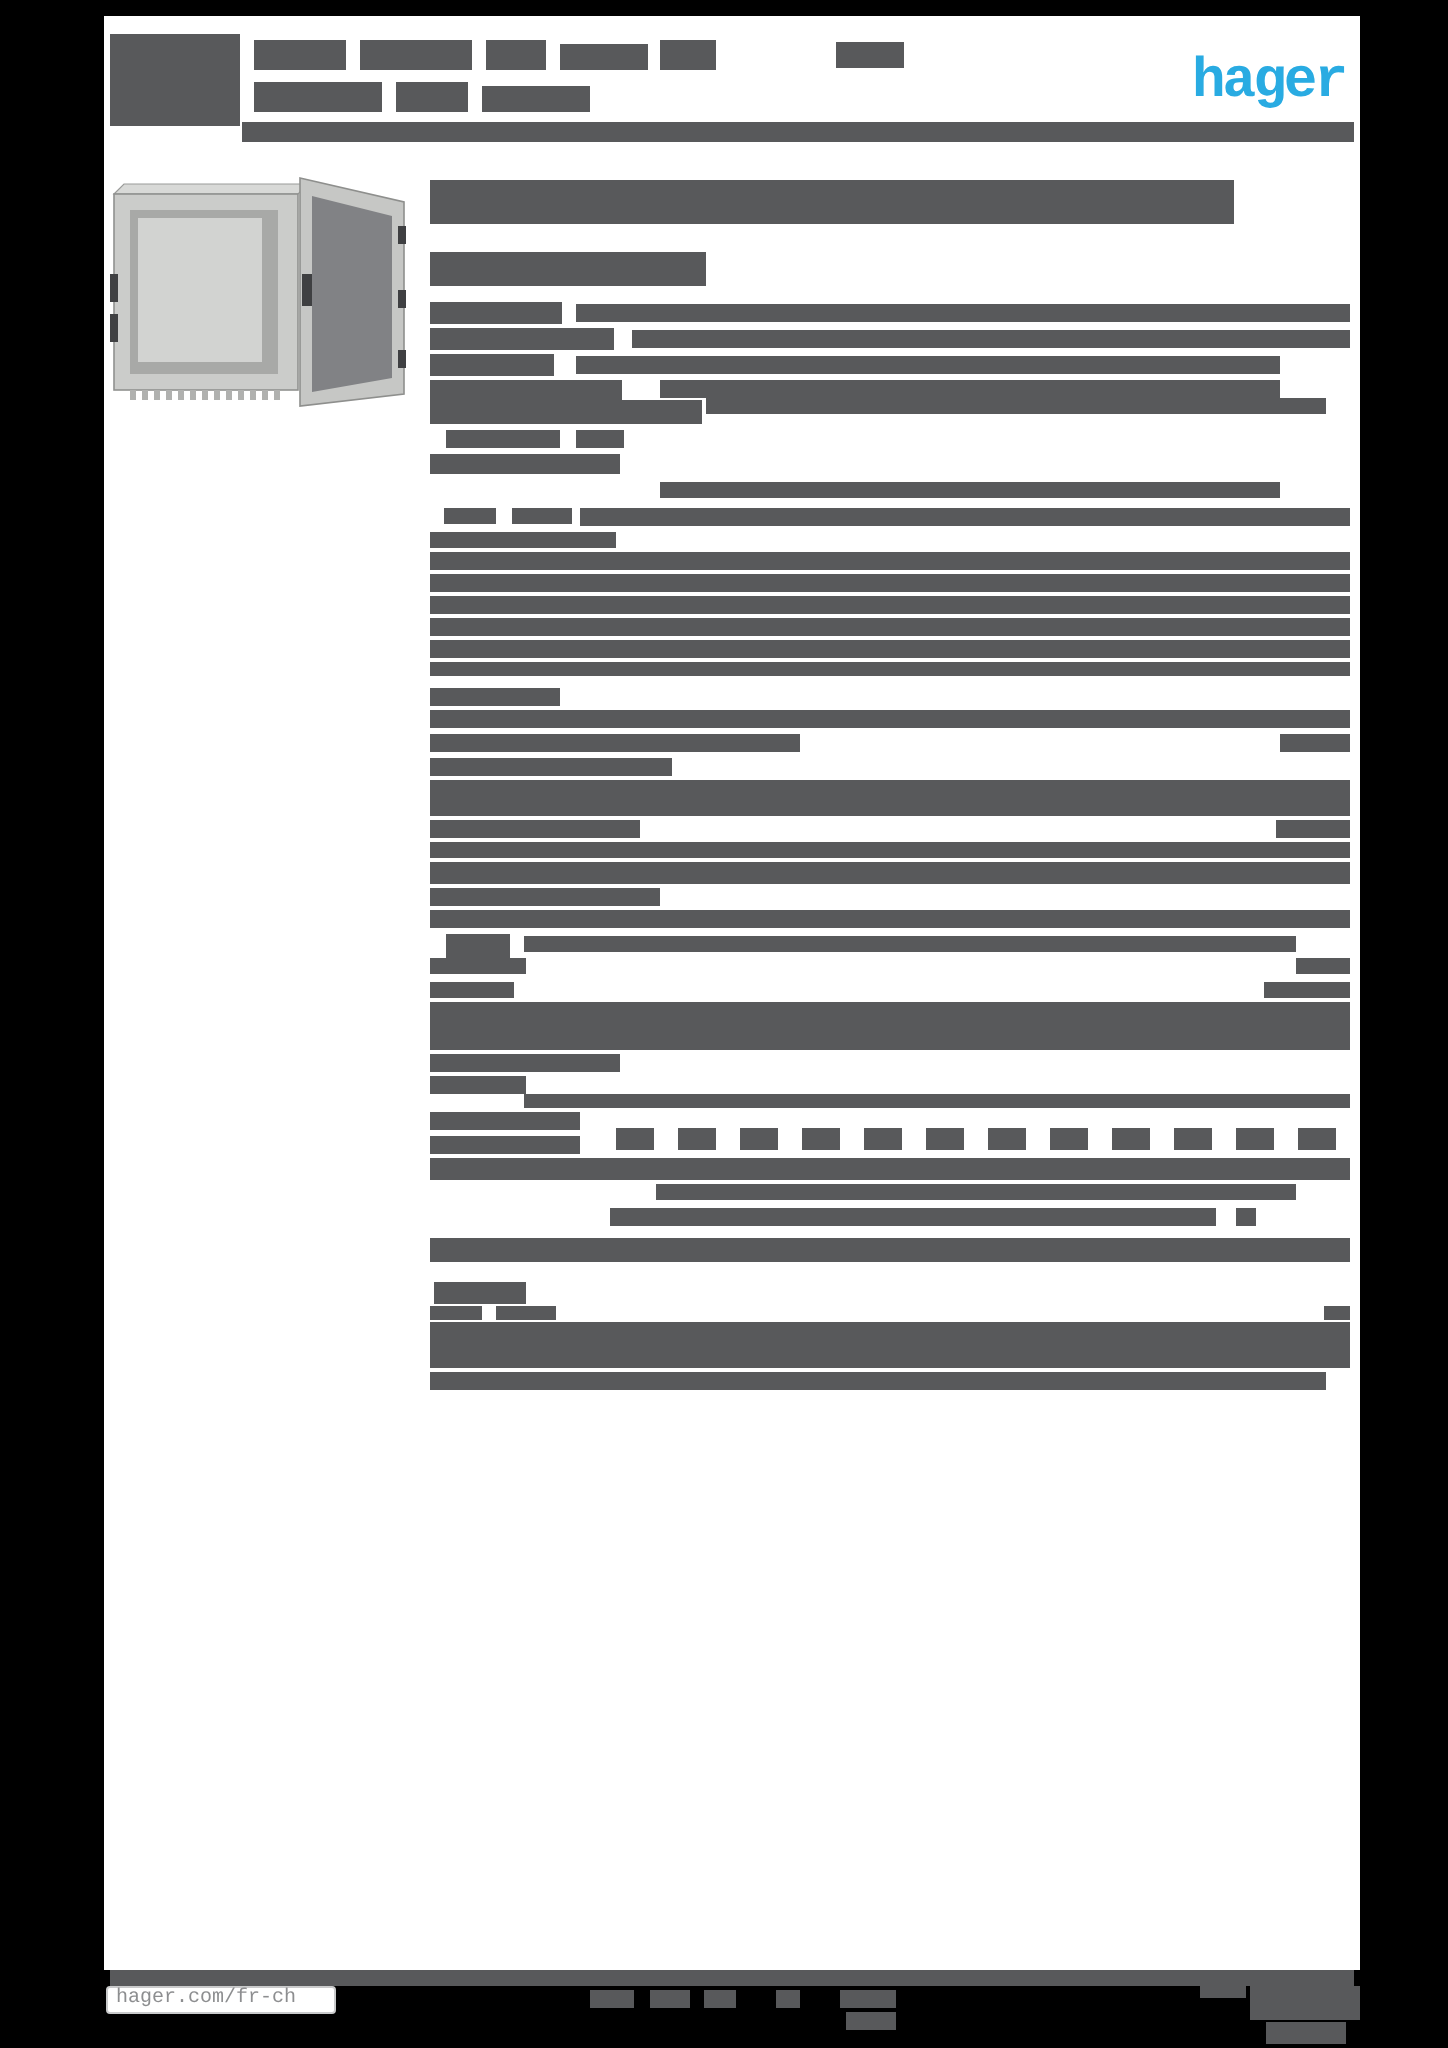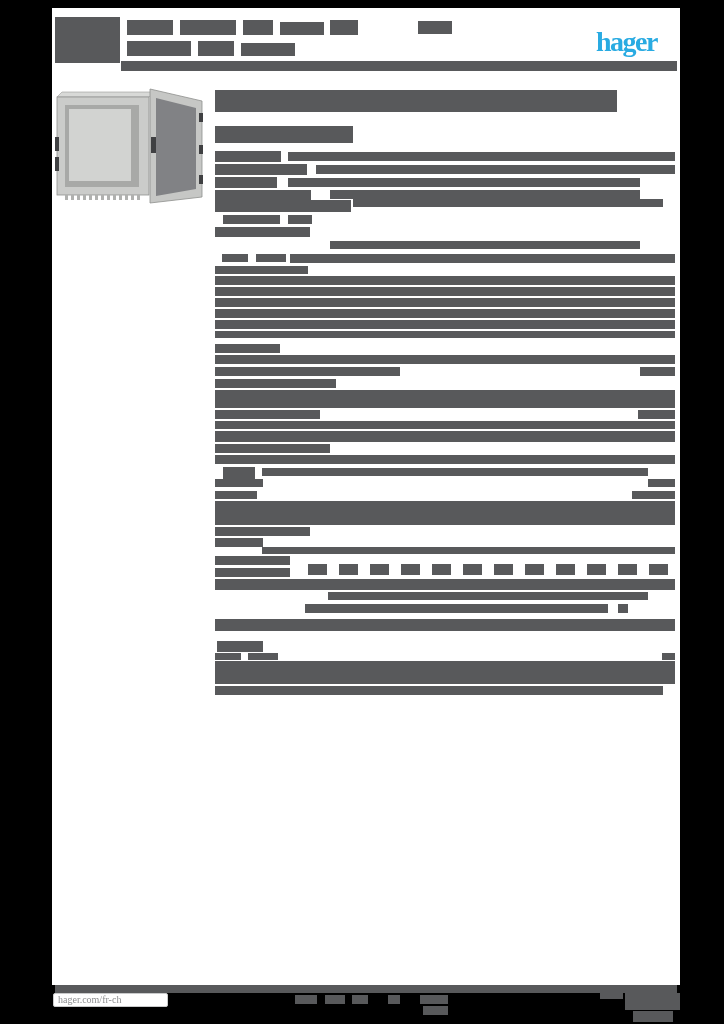--- a/index.html
+++ b/index.html
@@ -1,19 +1,19 @@
 <!DOCTYPE html>
 <html style="--bg: #000000; --paper: #ffffff; --redact: #58595b; --blue: #29abe2; --linktext: #8d8e90; --linkborder: #c9cacb;"><head>
 <meta charset="utf-8">
 <style>
   html,body{margin:0;padding:0;background:#000;}
   .canvas{
     position:relative;width:724px;height:1024px;overflow:hidden;
     background:var(--bg,#000);
-    font-family:Liberation Serif, serif;
+    font-family:Liberation Mono, monospace;
   }
   .paper{
     position:absolute;left:52px;top:8px;width:628px;height:977px;
     background:var(--paper,#fff);
   }
   .redact{
     position:absolute;background:var(--redact,#58595b);
   }
   .logo{
     position:absolute;left:596px;top:27px;width:76px;height:30px;

